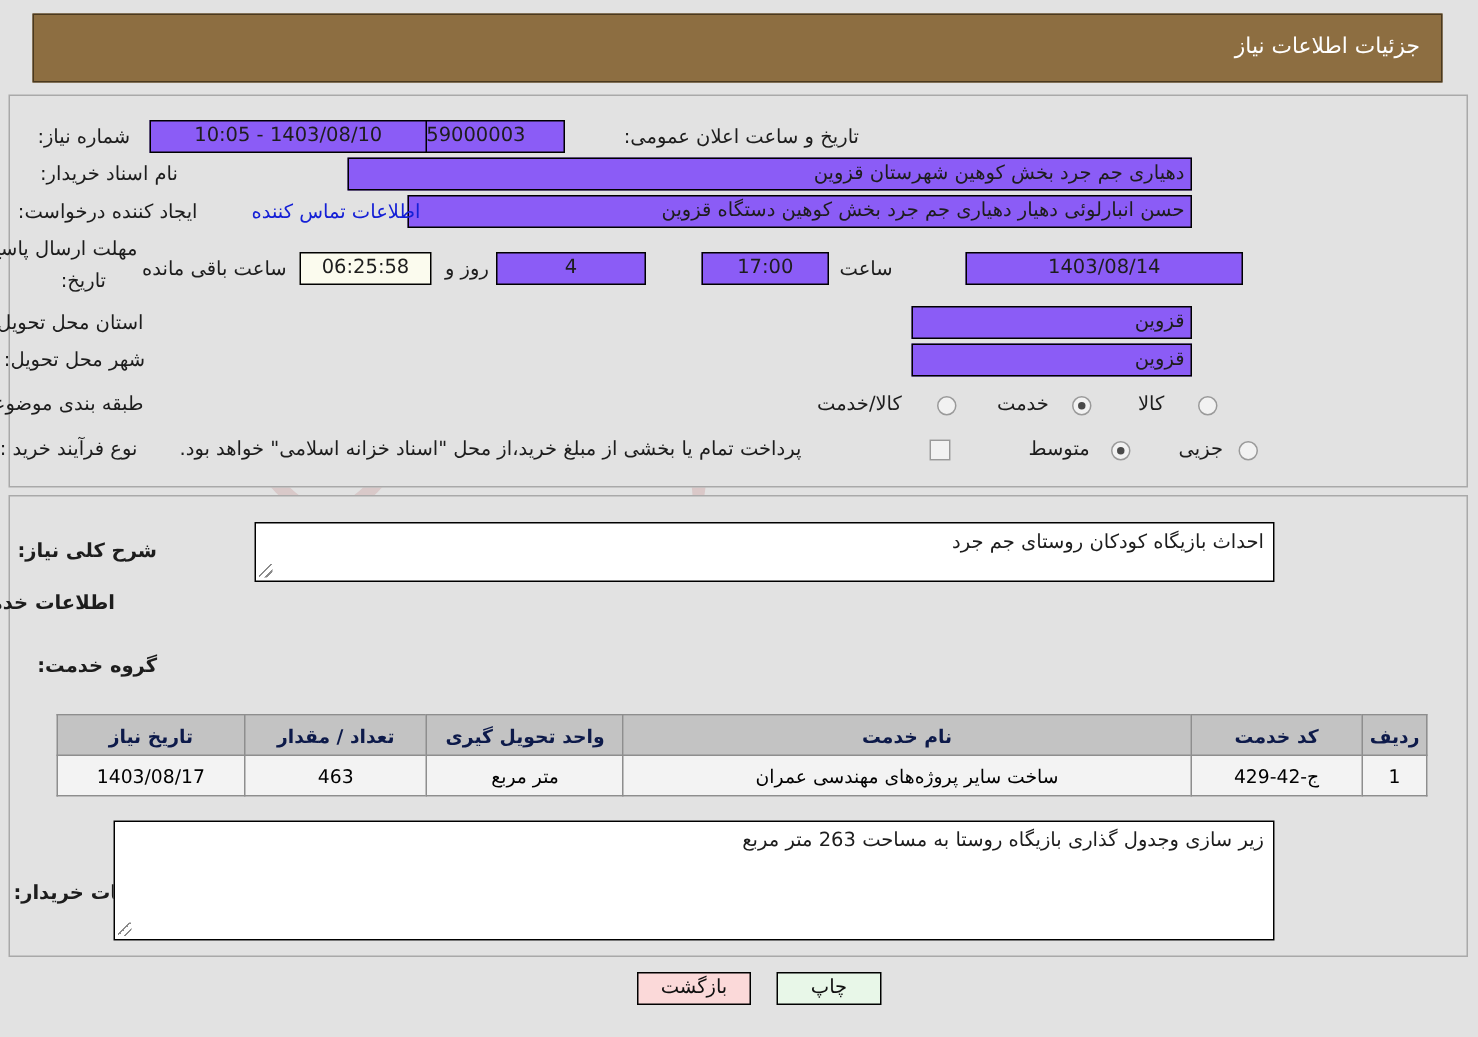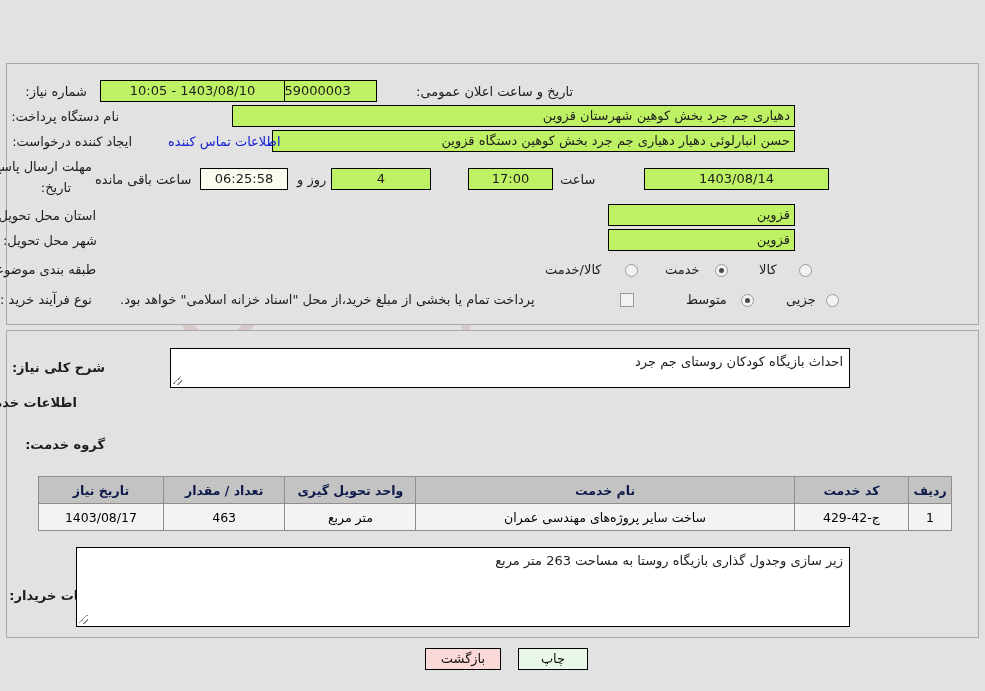--- a/index.html
+++ b/index.html
@@ -76,21 +76,21 @@
     position: absolute;
     font-size: 13px;
     color: #1d1d1d;
     white-space: nowrap;
     font-family: "DejaVu Sans", sans-serif;
     z-index: 4;
   }
   .lbl.bold { font-weight: bold; }
   .fld {
     position: absolute;
-    background: #bef264;
+    background: #8b5cf6;
     border: 1px solid #000000;
     box-sizing: border-box;
     font-size: 13px;
     color: #1d1d1d;
     font-family: "DejaVu Sans", sans-serif;
     line-height: 20px;
     padding: 0 4px;
     white-space: nowrap;
     overflow: hidden;
     z-index: 4;
@@ -222,30 +222,33 @@
         <rect x="545" y="12" width="26" height="70"></rect>
         <rect x="585" y="12" width="26" height="70"></rect>
         <rect x="625" y="12" width="26" height="70"></rect>
         <rect x="665" y="12" width="26" height="70"></rect>
         <rect x="705" y="12" width="26" height="70"></rect>
       </g>
     </svg>
     <div class="wm-text">AriaTender.net</div>
   </div>
 
+  <div class="header-bar">
+    <div class="header-title">جزئیات اطلاعات نیاز</div>
+  </div>
 
   <div class="panel" id="panel-top"></div>
 
   <div class="lbl" style="right:898px; top:84px;">شماره نیاز:</div>
   <div class="fld center" style="right:608px; top:80px; width:185px; height:22px;">1103103059000003</div>
 
   <div class="lbl" style="right:412px; top:84px;">تاریخ و ساعت اعلان عمومی:</div>
   <div class="fld center" style="right:700px; top:80px; width:185px; height:22px; left:100px; right:auto;">1403/08/10 - 10:05</div>
 
-  <div class="lbl" style="right:866px; top:109px;">نام دستگاه پرداخت:</div>
+  <div class="lbl" style="right:866px; top:109px;">نام اسناد خریدار:</div>
   <div class="fld right" style="left:232px; top:105px; width:563px; height:22px;">دهیاری جم جرد بخش کوهین شهرستان قزوین</div>
 
   <div class="lbl" style="right:853px; top:134px;">ایجاد کننده درخواست:</div>
   <div class="fld right" style="left:272px; top:130px; width:523px; height:22px;">حسن انبارلوئی دهیار دهیاری جم جرد بخش کوهین دستگاه قزوین</div>
   <div class="link-blue" style="left:168px; top:134px;">اطلاعات تماس کننده</div>
 
   <div class="lbl" style="right:893px; top:159px;">مهلت ارسال پاسخ: تا</div>
   <div class="lbl" style="right:914px; top:180px;">تاریخ:</div>
   <div class="fld center" style="left:608px; top:168px; width:185px; height:22px;margin-left:36px;">1403/08/14</div>
   <div class="lbl" style="left:560px; top:172px;">ساعت</div>

